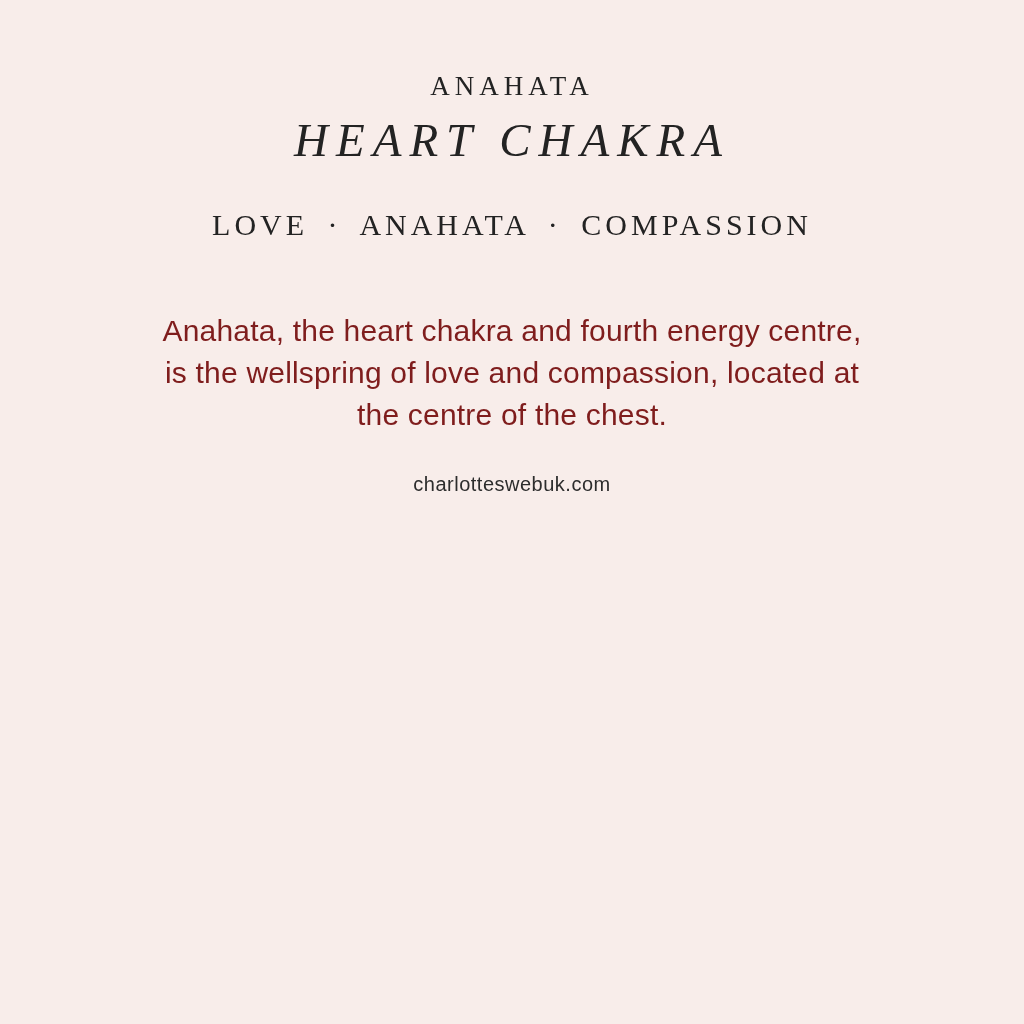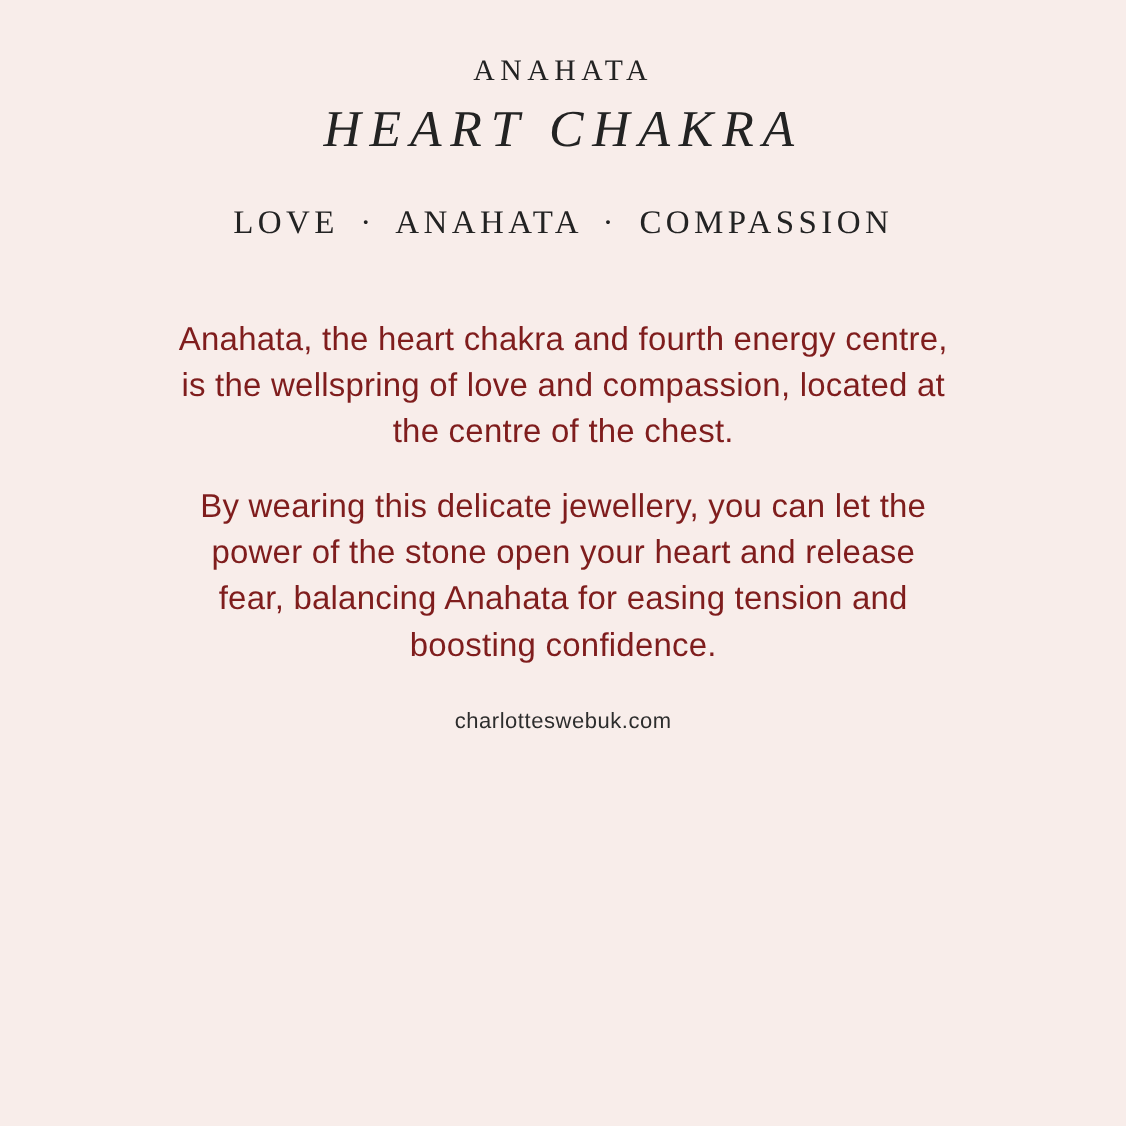--- a/index.html
+++ b/index.html
@@ -11,21 +11,21 @@
     height: 1024px;
     background: #f8edea;
     font-family: "Liberation Sans", sans-serif;
     color: #2d2d2d;
     overflow: hidden;
   }
   .card {
     width: 100%;
     height: 100%;
     box-sizing: border-box;
-    padding-top: 50px;
+    padding-top: 72px;
     text-align: center;
   }
   .kicker {
     font-family: "Liberation Serif", serif;
     font-size: 27px;
     line-height: 1.1;
     letter-spacing: 5px;
     font-weight: 500;
     color: #232323;
   }
@@ -76,23 +76,19 @@
   <header>
     <div class="kicker">ANAHATA</div>
     <h1 class="title">HEART CHAKRA</h1>
     <div class="tagline">LOVE · ANAHATA · COMPASSION</div>
   </header>
 
   <main class="body-copy">
     <p>Anahata, the heart chakra and fourth energy centre,
 is the wellspring of love and compassion, located at
 the centre of the chest.</p>
-    <p>By wearing this delicate jewellery, you can let the
-power of the stone open your heart and release
-fear, balancing Anahata for easing tension and
-boosting confidence.</p>
   </main>
 
   <footer>
     <div class="website">charlotteswebuk.com</div>
   </footer>
 
 </div>
 
 </body></html>

